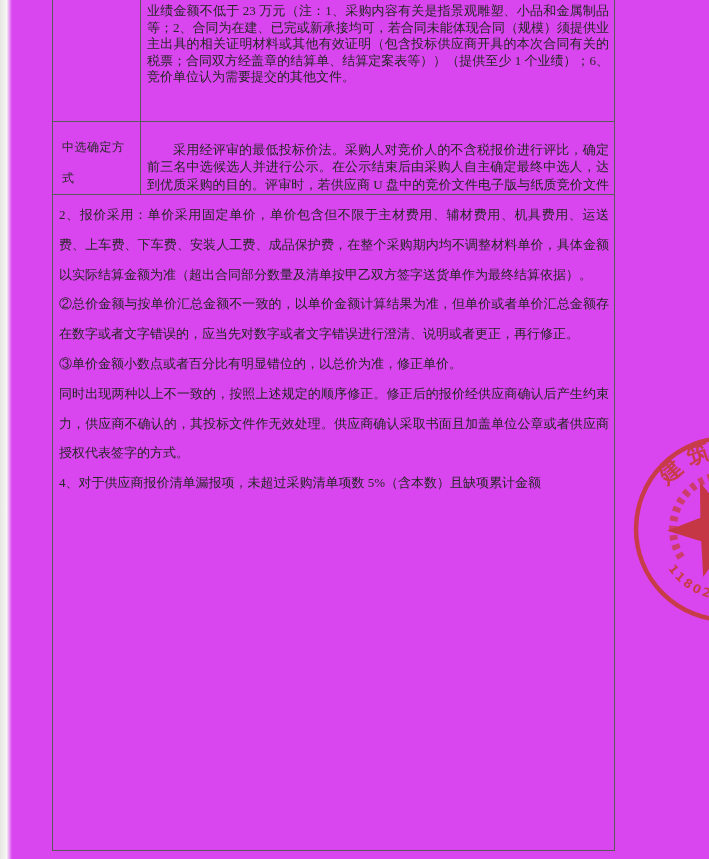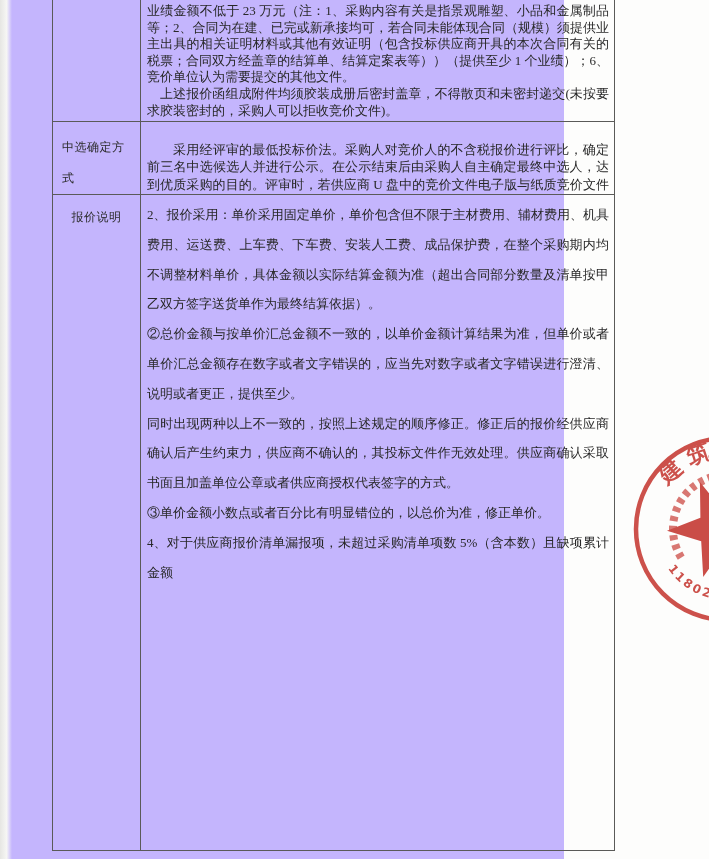--- a/index.html
+++ b/index.html
@@ -4,22 +4,22 @@
 <style>
   html, body {
     margin: 0; padding: 0;
     width: 709px; height: 859px;
     background: #fdfdfc;
     overflow: hidden;
     font-family: "Liberation Serif", "DejaVu Serif", serif;
   }
   .page {
     position: relative;
-    width: 564px; height: 859px;
-    background: #c4b5fd;
+    width: 709px; height: 859px;
+    background: #d946ef;
     color: #262626;
   }
   .scan-strip {
     position: absolute; left: 0; top: 0;
     width: 12px; height: 100%;
     background: linear-gradient(90deg, #e6e6e3 0%, #f6f6f4 55%, rgba(255,255,255,0) 100%);
   }
   .doc-table {
     position: absolute;
     left: 52px; top: 0;
@@ -77,42 +77,38 @@
 <div class="page">
 
   <div class="scan-strip"></div>
 
   <div class="doc-table">
 
     <section class="row row-1">
       <div class="label-cell"></div>
       <div class="content-cell">
           <p class="para">业绩金额不低于 23 万元（注：1、采购内容有关是指景观雕塑、小品和金属制品等；2、合同为在建、已完或新承接均可，若合同未能体现合同（规模）须提供业主出具的相关证明材料或其他有效证明（包含投标供应商开具的本次合同有关的税票；合同双方经盖章的结算单、结算定案表等））（提供至少 1 个业绩）；6、竞价单位认为需要提交的其他文件。</p>
-          <p class="para indent-1">上述报价函组成附件均须胶装成册后密封盖章，不得散页和未密封递交(未按要求胶装密封的，采购人可以拒收竞价文件)。</p>
         </div>
     </section>
 
     <section class="row row-2">
       <div class="label-cell">
         <span>中选确定方式</span>
       </div>
       <div class="content-cell">
           <p class="para indent-2">采用经评审的最低投标价法。采购人对竞价人的不含税报价进行评比，确定前三名中选候选人并进行公示。在公示结束后由采购人自主确定最终中选人，达到优质采购的目的。评审时，若供应商 U 盘中的竞价文件电子版与纸质竞价文件不一致时，按照供应商提交的纸质竞价文件进行评比。</p>
         </div>
     </section>
 
     <section class="row row-3">
-      <div class="label-cell">
-        <span>报价说明</span>
-      </div>
       <div class="content-cell">
           <p class="para">2、报价采用：单价采用固定单价，单价包含但不限于主材费用、辅材费用、机具费用、运送费、上车费、下车费、安装人工费、成品保护费，在整个采购期内均不调整材料单价，具体金额以实际结算金额为准（超出合同部分数量及清单按甲乙双方签字送货单作为最终结算依据）。</p>
-          <p class="para">②总价金额与按单价汇总金额不一致的，以单价金额计算结果为准，但单价或者单价汇总金额存在数字或者文字错误的，应当先对数字或者文字错误进行澄清、说明或者更正，提供至少。</p>
+          <p class="para">②总价金额与按单价汇总金额不一致的，以单价金额计算结果为准，但单价或者单价汇总金额存在数字或者文字错误的，应当先对数字或者文字错误进行澄清、说明或者更正，再行修正。</p>
+          <p class="para">③单价金额小数点或者百分比有明显错位的，以总价为准，修正单价。</p>
           <p class="para">同时出现两种以上不一致的，按照上述规定的顺序修正。修正后的报价经供应商确认后产生约束力，供应商不确认的，其投标文件作无效处理。供应商确认采取书面且加盖单位公章或者供应商授权代表签字的方式。</p>
-          <p class="para">③单价金额小数点或者百分比有明显错位的，以总价为准，修正单价。</p>
           <p class="para">4、对于供应商报价清单漏报项，未超过采购清单项数 5%（含本数）且缺项累计金额</p>
         </div>
     </section>
 
   </div>
 
   <svg class="stamp" viewBox="0 0 80 205" xmlns="http://www.w3.org/2000/svg" aria-hidden="true">
     <g fill="none" stroke="#c63a33">
       <circle cx="98" cy="99" r="91" stroke-width="4.5"></circle>
       <path d="M 52.2 127.6 A 54 54 0 0 1 84 46.8" stroke-width="8" stroke-dasharray="5 4.5" opacity="0.78"></path>

